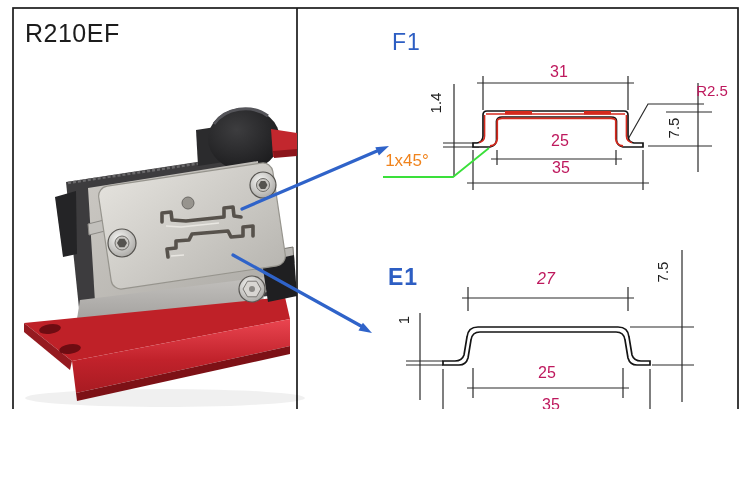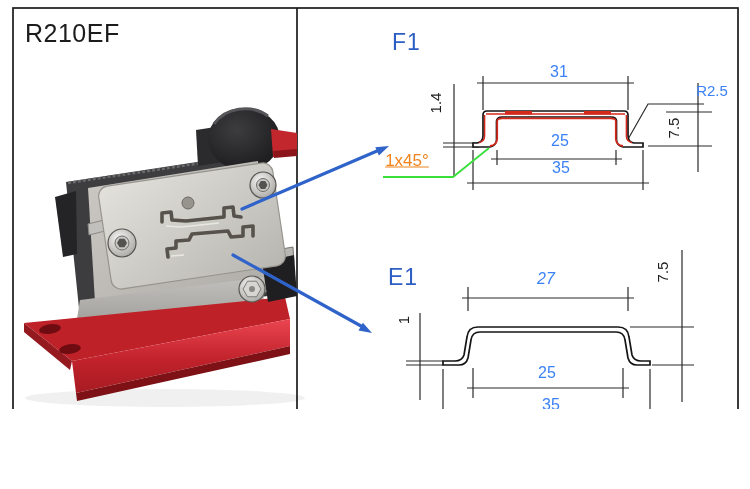--- a/index.html
+++ b/index.html
@@ -9,21 +9,21 @@
   }
   .stage svg{position:absolute;left:0;top:0;}
   .model{
     position:absolute;left:25px;top:20px;font-size:25px;color:#1c1c1c;
     letter-spacing:.5px;line-height:1.1;
   }
   .plabel{
     position:absolute;font-size:23px;color:#2d5ec3;letter-spacing:1px;line-height:1;text-align:right;
   }
   .dim{
-    position:absolute;transform:translate(-50%,-50%);font-size:16px;color:#3b82f6;
+    position:absolute;transform:translate(-50%,-50%);font-size:16px;color:#be185d;
     white-space:nowrap;line-height:1;
   }
   .dim.small{font-size:15px;margin-left:44px;}
   .vtext{
     position:absolute;transform:translate(-50%,-50%) rotate(-90deg);font-size:15px;
     color:#1e1e1e;white-space:nowrap;line-height:1;
   }
   .chamfer{
     position:absolute;transform:translate(-50%,-50%);font-size:17px;color:#f0831c;
     white-space:nowrap;line-height:1;
@@ -190,21 +190,21 @@
 
   <span class="model">R210EF</span>
 
   <span class="plabel" style="left:392px;top:31px;">F1</span>
   <span class="dim" style="left:559px;top:72px;">31</span>
   <span class="vtext" style="left:435px;top:103px;">1.4</span>
   <span class="dim small" style="left:668px;top:90px;">R2.5</span>
   <span class="vtext" style="left:673px;top:128px;">7.5</span>
   <span class="dim" style="left:560px;top:141px;">25</span>
   <span class="dim" style="left:561px;top:168px;">35</span>
-  <span class="chamfer" style="left:407px;top:160px;text-decoration:underline;">1x45°</span>
-
-  <span class="plabel" style="left:388px;top:266px;">E1</span>
+  <span class="chamfer" style="left:407px;top:160px;">1x45°</span>
+
+  <span class="plabel" style="left:388px;top:266px;font-weight:bold;">E1</span>
   <span class="dim" style="left:546px;top:279px;font-style:italic;">27</span>
   <span class="vtext" style="left:662px;top:272px;">7.5</span>
   <span class="vtext" style="left:403px;top:320px;">1</span>
   <span class="dim" style="left:547px;top:373px;">25</span>
   <span class="dim" style="left:551px;top:405px;">35</span>
 </div>
 
 </body></html>

